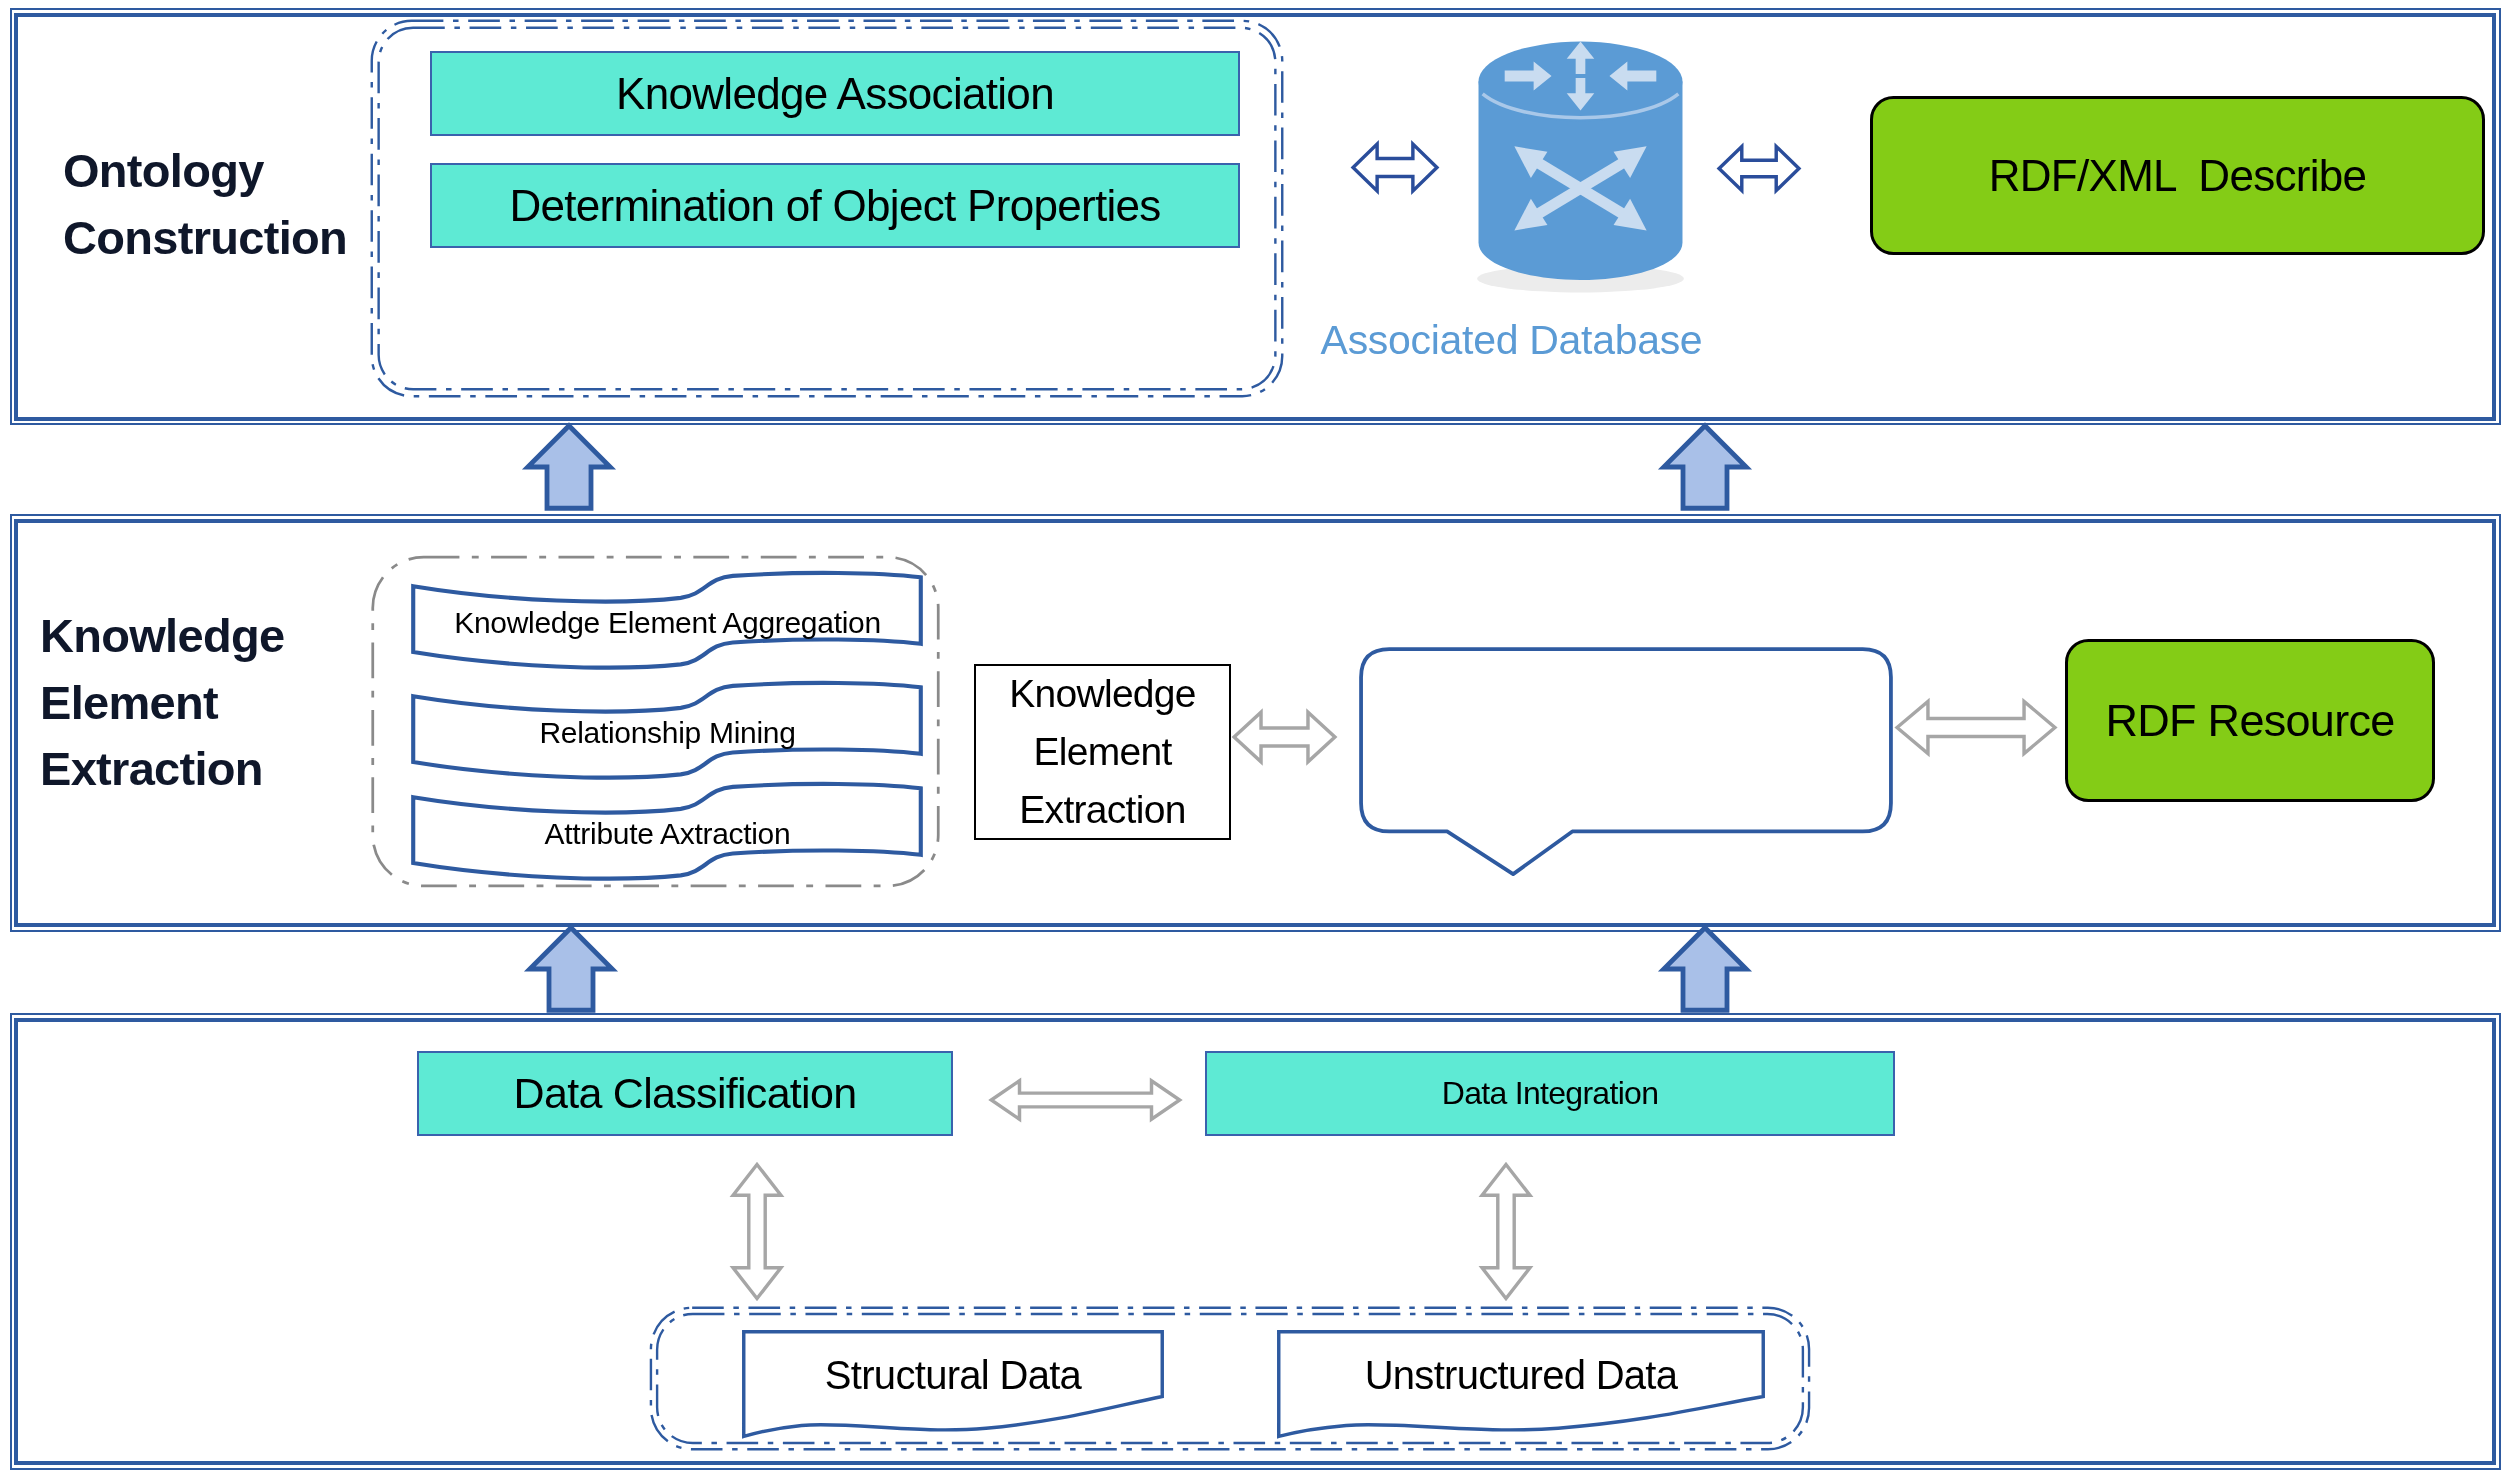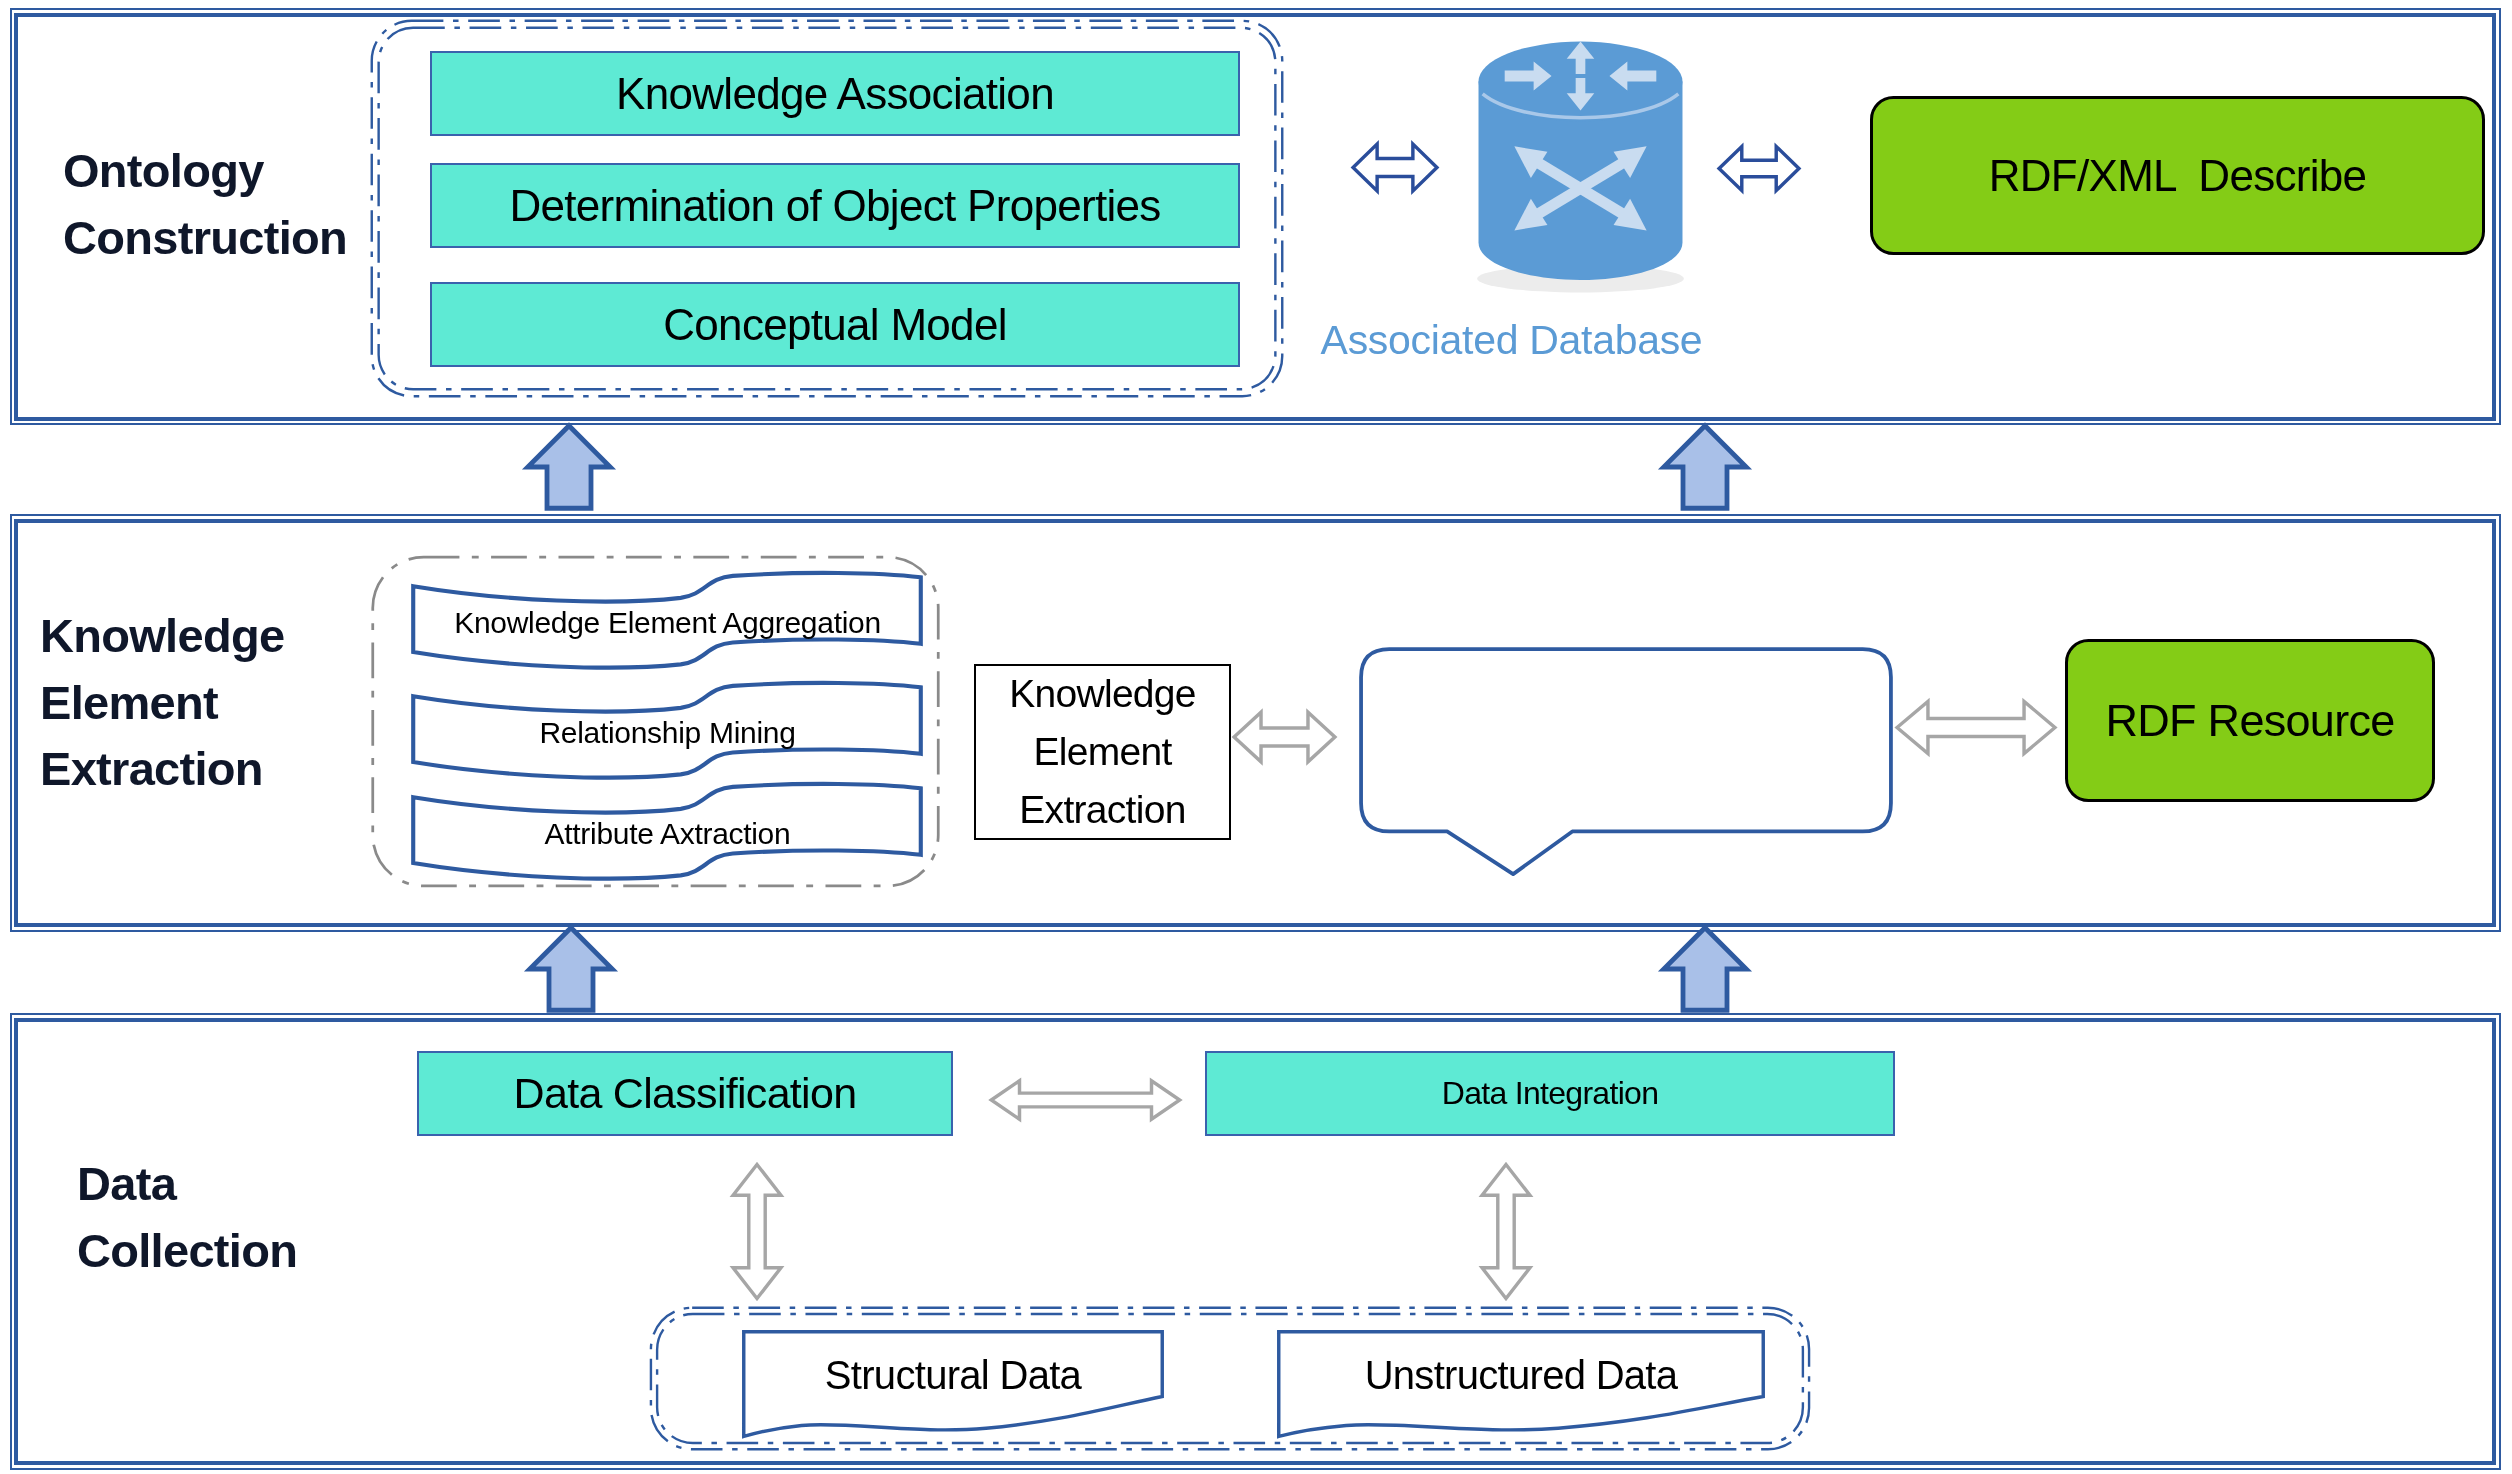--- a/index.html
+++ b/index.html
@@ -49,35 +49,31 @@
 <body>
 
 <div id="canvas">
 
   <div class="layer" style="left:9.6px;top:8.3px;width:2487px;height:413px;"></div>
   <div class="layer" style="left:9.6px;top:514px;width:2487px;height:414px;"></div>
   <div class="layer" style="left:9.6px;top:1013px;width:2487px;height:453px;"></div>
 
   <div class="layer-label" style="left:63px;top:138px;width:324px;">Ontology Construction</div>
   <div class="layer-label" style="left:40px;top:603px;width:303px;">Knowledge Element Extraction</div>
-  <div class="layer-label" style="left:77px;top:1151px;width:275px;">Data Collection</div>
 
   <svg style="left:369px;top:18px;" width="916" height="381" viewBox="0 0 1330 553">
     <rect x="4" y="4" width="1322" height="545" rx="58" fill="none" stroke="#2e5aa0" stroke-width="3.5" stroke-dasharray="46 14 8 14"></rect>
     <rect x="14" y="14" width="1302" height="525" rx="50" fill="none" stroke="#2e5aa0" stroke-width="3.5" stroke-dasharray="46 14 8 14"></rect>
   </svg>
 
   <div class="blue-box" style="left:430px;top:51px;width:806px;height:81px;">
     <span>Knowledge Association</span>
   </div>
   <div class="blue-box" style="left:430px;top:163px;width:806px;height:81px;">
     <span>Determination of Object Properties</span>
-  </div>
-  <div class="blue-box" style="left:430px;top:282px;width:806px;height:81px;">
-    <span>Conceptual Model</span>
   </div>
 
   <svg style="left:1351px;top:140px;" width="88" height="55" viewBox="0 0 128 80">
     <path d="M3,40 L38,6 L38,27 L90,27 L90,6 L125,40 L90,74 L90,53 L38,53 L38,74 Z" fill="#ffffff" stroke="#2a4d9b" stroke-width="5" stroke-linejoin="miter"></path>
   </svg>
   <svg style="left:1717px;top:143px;" width="84" height="51" viewBox="0 0 122 74">
     <path d="M3,37 L36,5 L36,25 L86,25 L86,5 L119,37 L86,69 L86,49 L36,49 L36,69 Z" fill="#ffffff" stroke="#2a4d9b" stroke-width="5" stroke-linejoin="miter"></path>
   </svg>
 
   <svg style="left:1473px;top:36px;" width="215" height="262" viewBox="0 0 312 380">

